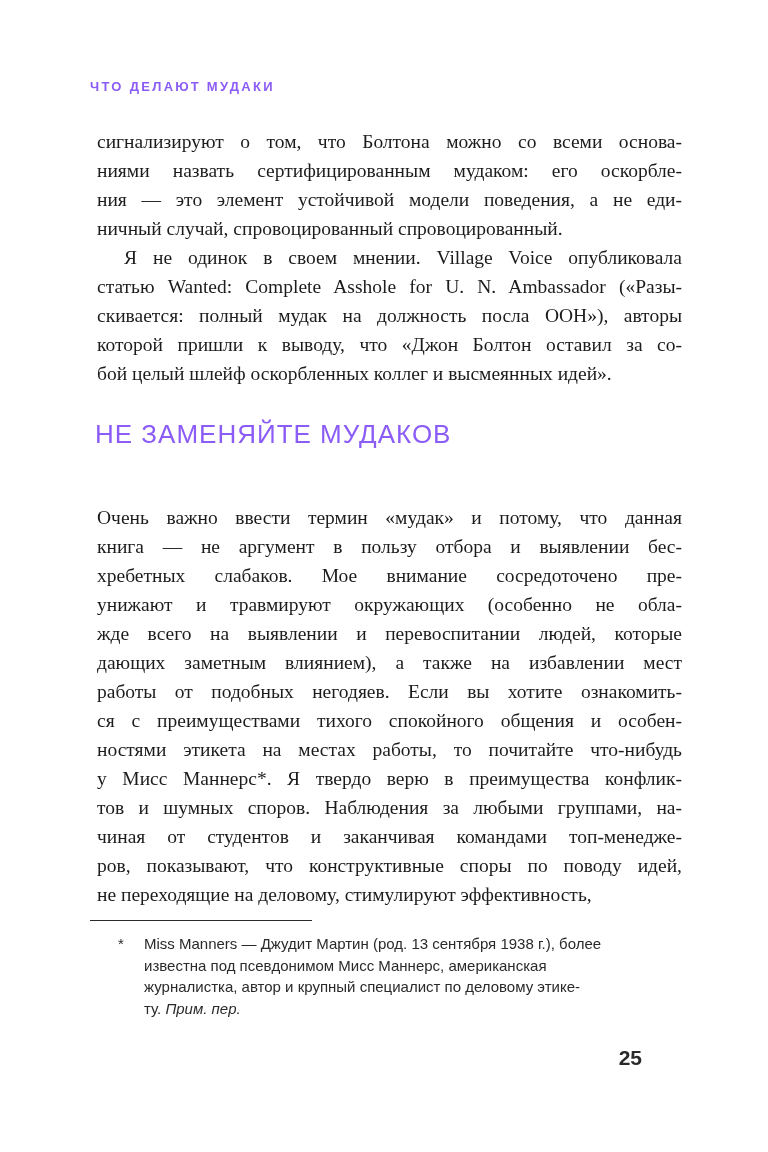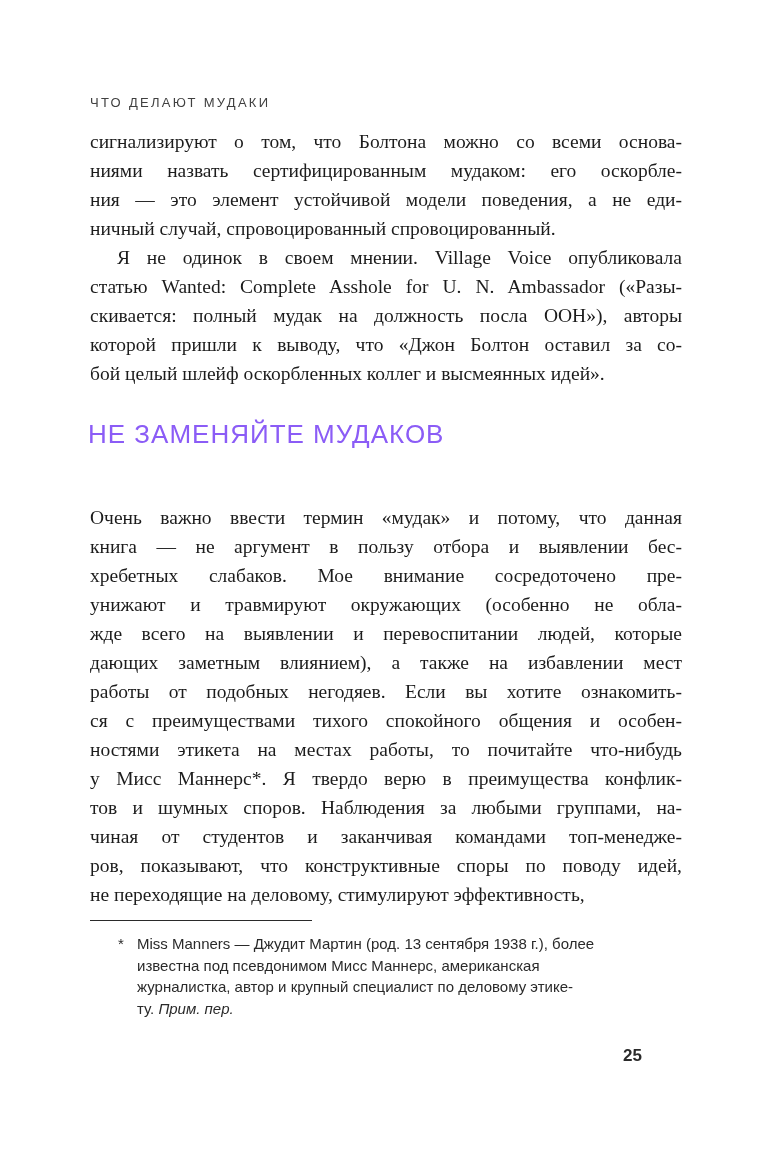--- a/index.html
+++ b/index.html
@@ -8,41 +8,41 @@
 
   .page {
     position: absolute;
     left: 0; top: 0;
     width: 768px; height: 1152px;
     background: #ffffff;
   }
 
   .running-head {
     position: absolute;
-    top: 95px; left: 90px;
+    top: 79px; left: 90px;
     font-family: "Liberation Sans", sans-serif;
     font-size: 13px;
     letter-spacing: 2.3px;
-    color: #404040;
-    font-weight: normal;
+    color: #8b5cf6;
+    font-weight: bold;
   }
 
   .body-block {
     position: absolute;
     left: 90px;
     width: 592px;
     font-family: "Liberation Serif", "DejaVu Serif", serif;
     font-size: 19.5px;
     line-height: 29px;
     color: #1c1c1c;
   }
   .block1 { top: 127px; }
   .block2 { top: 503px; }
 
-  .line { text-align: justify; text-align-last: justify; }
+  .line { text-align: justify; text-align-last: justify; margin-left: 7px; }
   .line.last { text-align-last: left; }
   .nojust .line, .nojust .line.last { text-align: left; text-align-last: left; }
   .indent-first .line:first-child { text-indent: 27px; }
 
   .heading {
     position: absolute;
     top: 414px; left: 88px;
     width: 610px;
     font-family: "Liberation Sans", sans-serif;
     font-size: 26px;
@@ -75,21 +75,21 @@
     font-family: "Liberation Sans", sans-serif;
     font-size: 15px;
     color: #2a2a2a;
   }
   .italic { font-style: italic; }
 
   .page-number {
     position: absolute;
     top: 1046px; right: 126px;
     font-family: "Liberation Sans", sans-serif;
-    font-size: 17px;
+    font-size: 21px;
     font-weight: bold;
     color: #2a2a2a;
     text-align: right;
   }
 </style>
 </head>
 <body>
 
 <div class="page">
 

